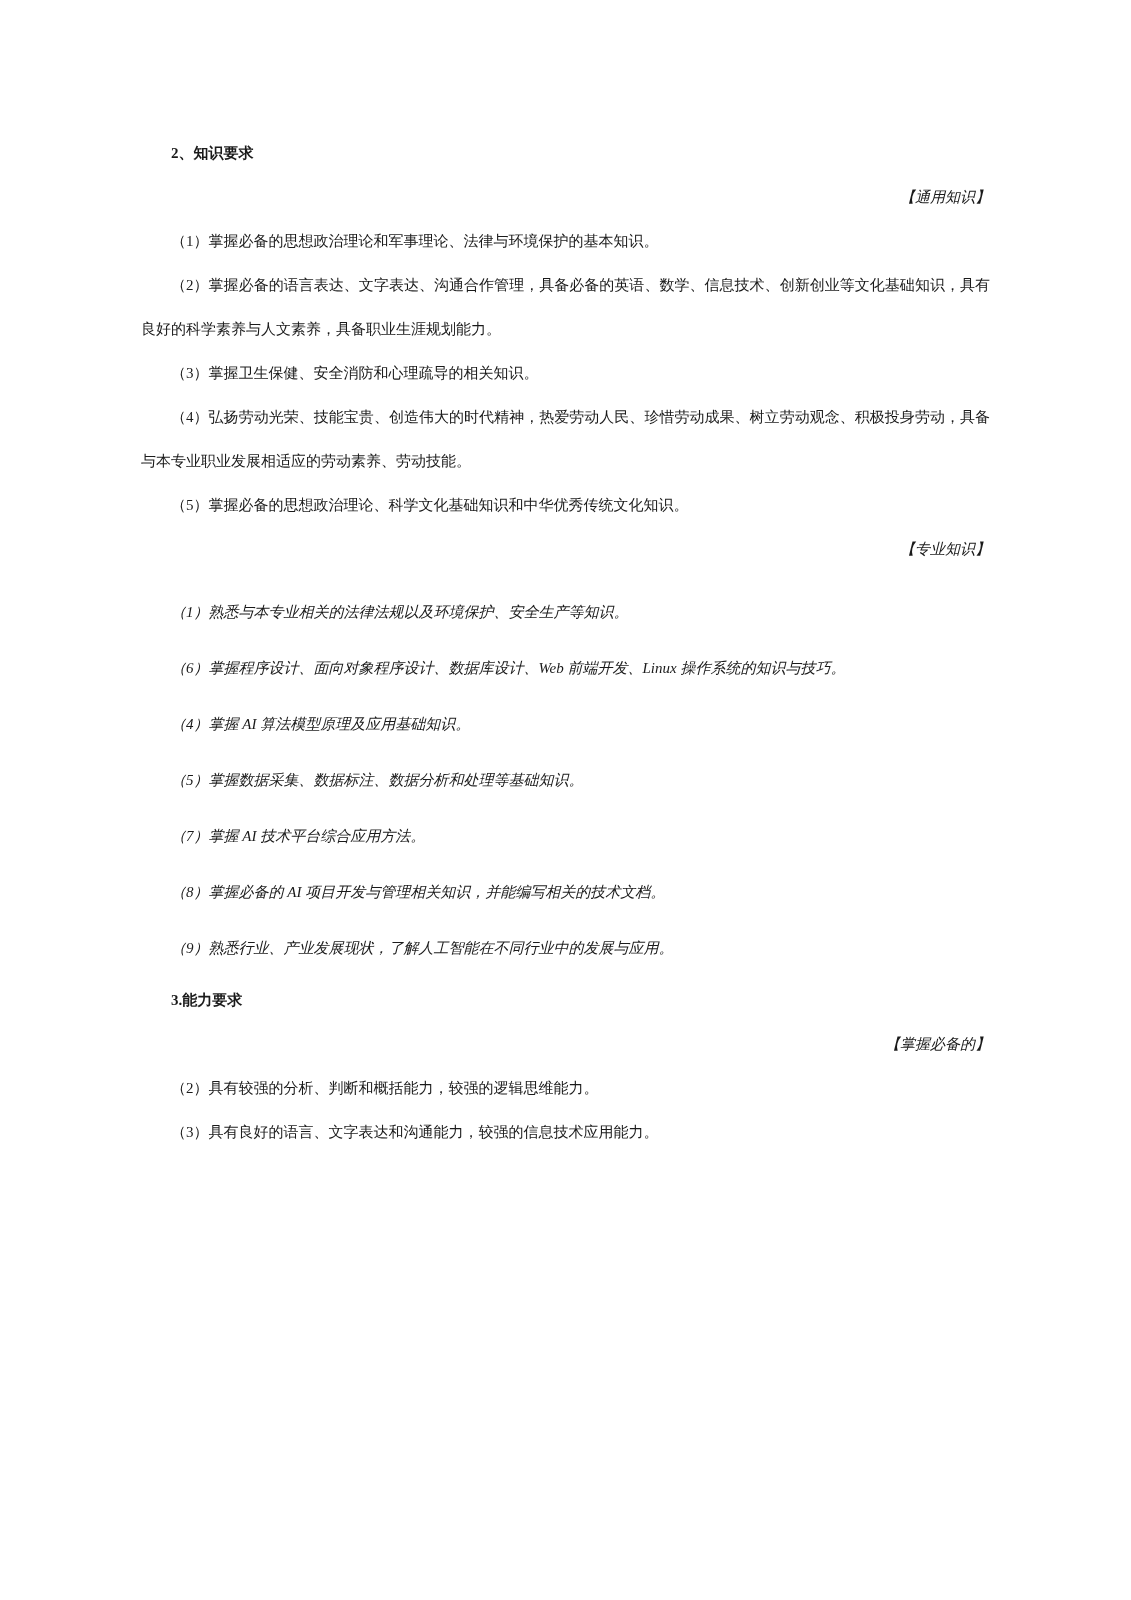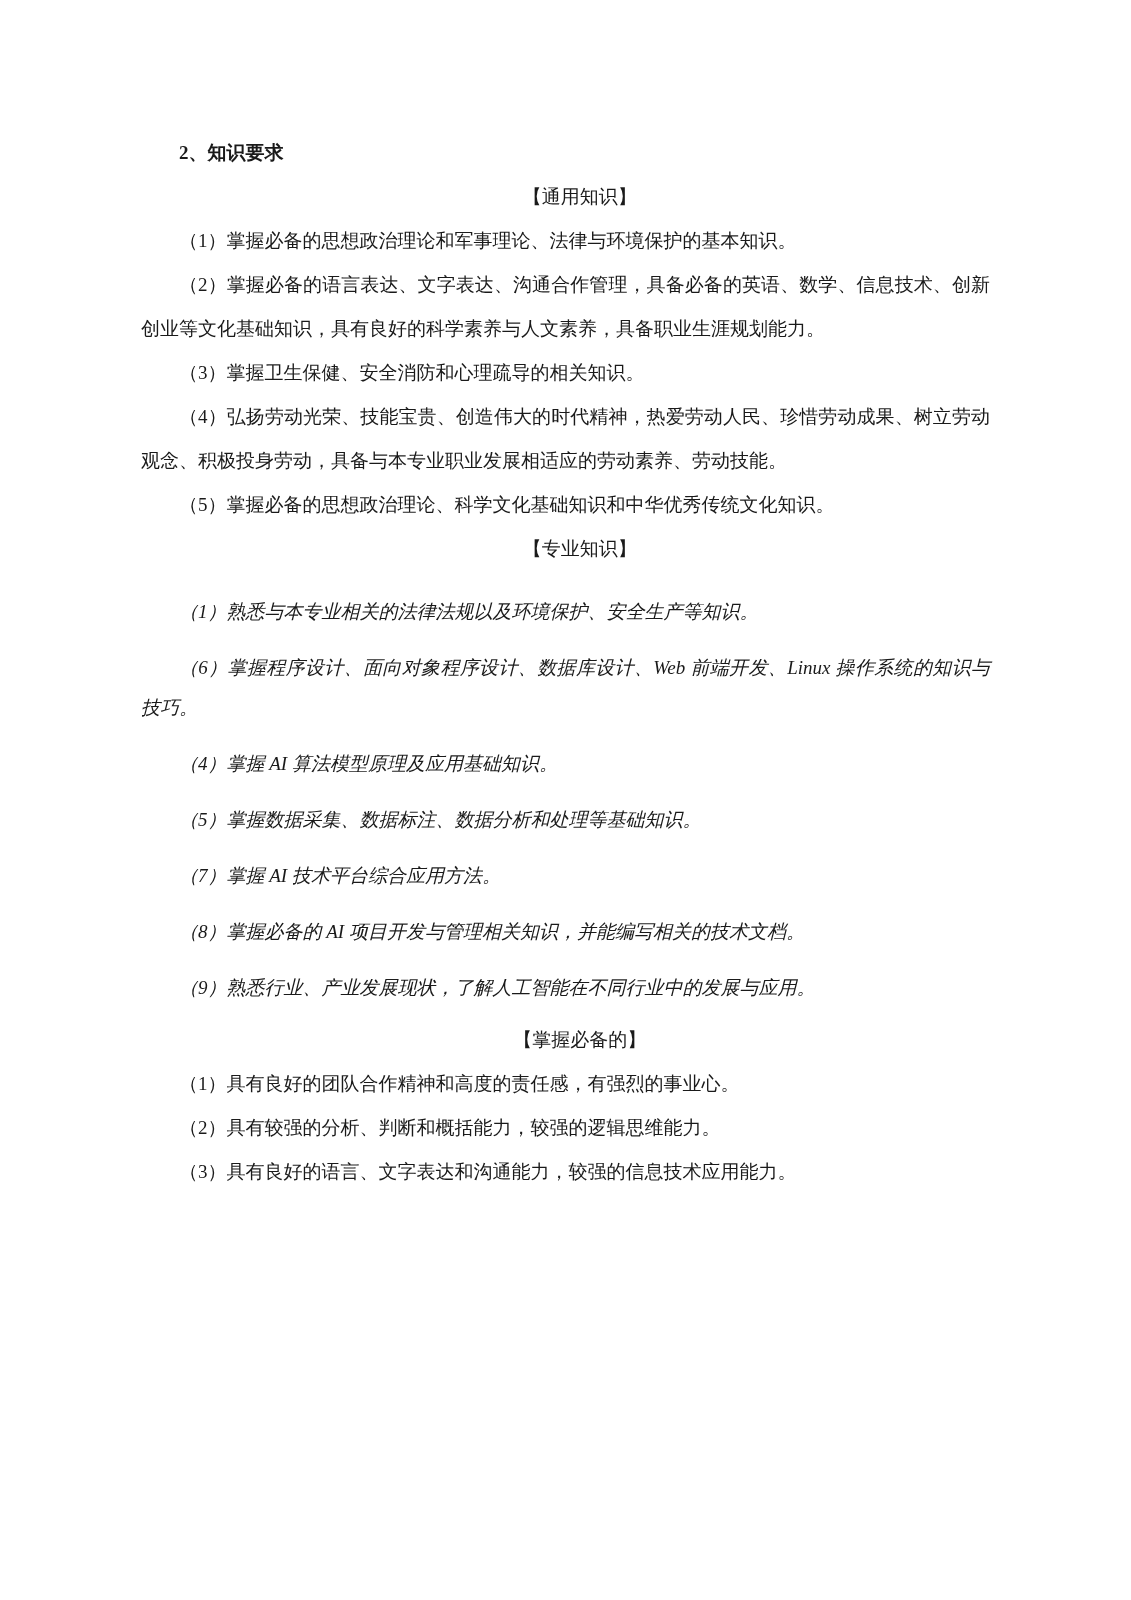--- a/index.html
+++ b/index.html
@@ -13,38 +13,39 @@
       height: 1600px;
       background: #ffffff;
       overflow: hidden;
     }
     .doc {
       position: absolute;
       left: 141px;
       top: 131px;
       width: 849px;
       font-family: "Liberation Serif", "DejaVu Serif", serif;
-      font-size: 19px;
+      font-size: 15px;
       color: #1a1a1a;
       text-align: justify;
     }
     .doc p { margin: 0; padding: 0; }
 
     
     .h {
       font-weight: 700;
       text-indent: 2em;
       line-height: 44px;
       text-align: left;
     }
     
     .b {
       text-indent: 1.5em;
       line-height: 44px;
-      text-align: center;
+      text-align: right;
+      font-style: italic;
     }
     
     .pa {
       text-indent: 2em;
       line-height: 44px;
     }
     
     .sec-b { margin-top: 21px; }
     .pb {
       text-indent: 2em;
@@ -76,20 +77,20 @@
       <p class="pb">（1）熟悉与本专业相关的法律法规以及环境保护、安全生产等知识。</p>
       <p class="pb">（6）掌握程序设计、面向对象程序设计、数据库设计、Web 前端开发、Linux 操作系统的知识与技巧。</p>
       <p class="pb">（4）掌握 AI 算法模型原理及应用基础知识。</p>
       <p class="pb">（5）掌握数据采集、数据标注、数据分析和处理等基础知识。</p>
       <p class="pb">（7）掌握 AI 技术平台综合应用方法。</p>
       <p class="pb">（8）掌握必备的 AI 项目开发与管理相关知识，并能编写相关的技术文档。</p>
       <p class="pb last">（9）熟悉行业、产业发展现状，了解人工智能在不同行业中的发展与应用。</p>
     </div>
 
     <div class="sec-c">
+      <p class="h">3.能力要求</p>
       <p class="b">【掌握必备的】</p>
-      <p class="pa">（1）具有良好的团队合作精神和高度的责任感，有强烈的事业心。</p>
       <p class="pa">（2）具有较强的分析、判断和概括能力，较强的逻辑思维能力。</p>
       <p class="pa">（3）具有良好的语言、文字表达和沟通能力，较强的信息技术应用能力。</p>
     </div>
 
   </div>
 </div>
 
 </body></html>

